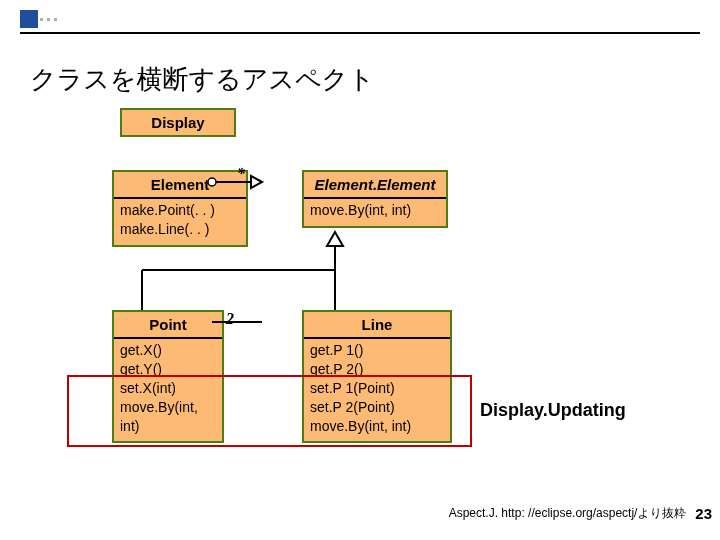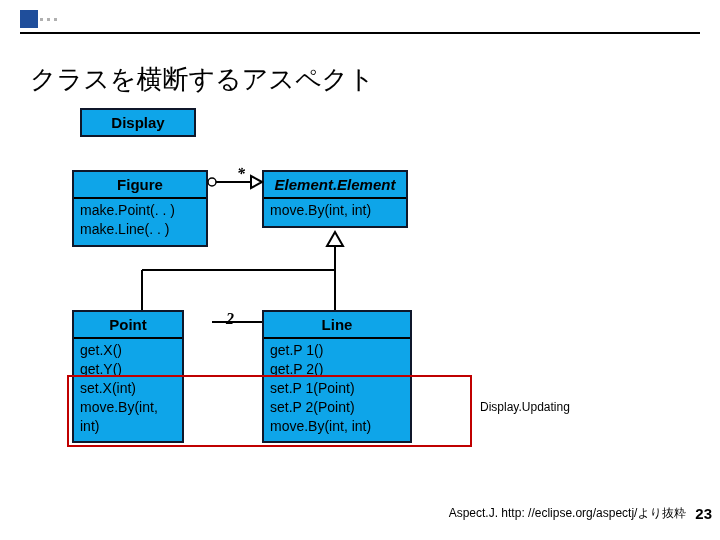--- a/index.html
+++ b/index.html
@@ -42,22 +42,23 @@
   .title {
     position: absolute;
     left: 30px;
     top: 45px;
     font-size: 26px;
     font-weight: 400;
     text-align: right;
   }
   .uml-box {
     position: absolute;
-    border: 2px solid #0f172a;
-    background: #0ea5e9;
+    border: 2px solid #4d7c0f;
+    background: #fdba74;
+    margin-left: 40px;
   }
   .uml-name {
     text-align: center;
     font-weight: bold;
     padding: 4px 6px;
     font-size: 15px;
     border-bottom: 2px solid #000;
   }
   .uml-name.italic { font-style: italic; }
   .uml-body {
@@ -107,21 +108,21 @@
   </div>
 <div class="rule"></div>
 
 <h1 class="title">クラスを横断するアスペクト</h1>
 
 <div class="uml-box" style="left:80px; top:108px; width:116px;">
   <div class="uml-name" style="border-bottom:none;">Display</div>
 </div>
 
 <div class="uml-box" style="left:72px; top:170px; width:136px;">
-  <div class="uml-name">Figure</div>
+  <div class="uml-name">Element</div>
   <div class="uml-body">
     <div>make.Point(. . )</div>
     <div>make.Line(. . )</div>
   </div>
 </div>
 
 <div class="uml-box" style="left:262px; top:170px; width:146px;">
   <div class="uml-name italic">Element.Element</div>
   <div class="uml-body">
     <div>move.By(int, int)</div>
@@ -147,21 +148,21 @@
     <div>set.P 2(Point)</div>
     <div>move.By(int, int)</div>
   </div>
 </div>
 
 <div class="rel-label" style="left:237px; top:165px;">*</div>
 <div class="rel-label" style="left:226px; top:310px;">2</div>
 
 <div class="aspect-highlight" style="left:67px; top:375px; width:405px; height:72px;"></div>
 
-<div style="position:absolute; left:480px; top:400px; font-weight:normal; font-size:12px;">Display.Updating</div>
+<div style="position:absolute; left:480px; top:400px; font-weight:bold; font-size:18px;">Display.Updating</div>
 
 <svg class="connector" style="left:0; top:0;" width="720" height="540">
 
   <line x1="208" y1="182" x2="251" y2="182" stroke="#000" stroke-width="2"></line>
   <polygon points="262,182 251,176 251,188" fill="#fff" stroke="#000" stroke-width="2"></polygon>
 
   <circle cx="212" cy="182" r="4" fill="#fff" stroke="#000" stroke-width="1.5"></circle>
 
   <polygon points="335,232 327,246 343,246" fill="#fff" stroke="#000" stroke-width="2"></polygon>
   <line x1="335" y1="246" x2="335" y2="270" stroke="#000" stroke-width="2"></line>

